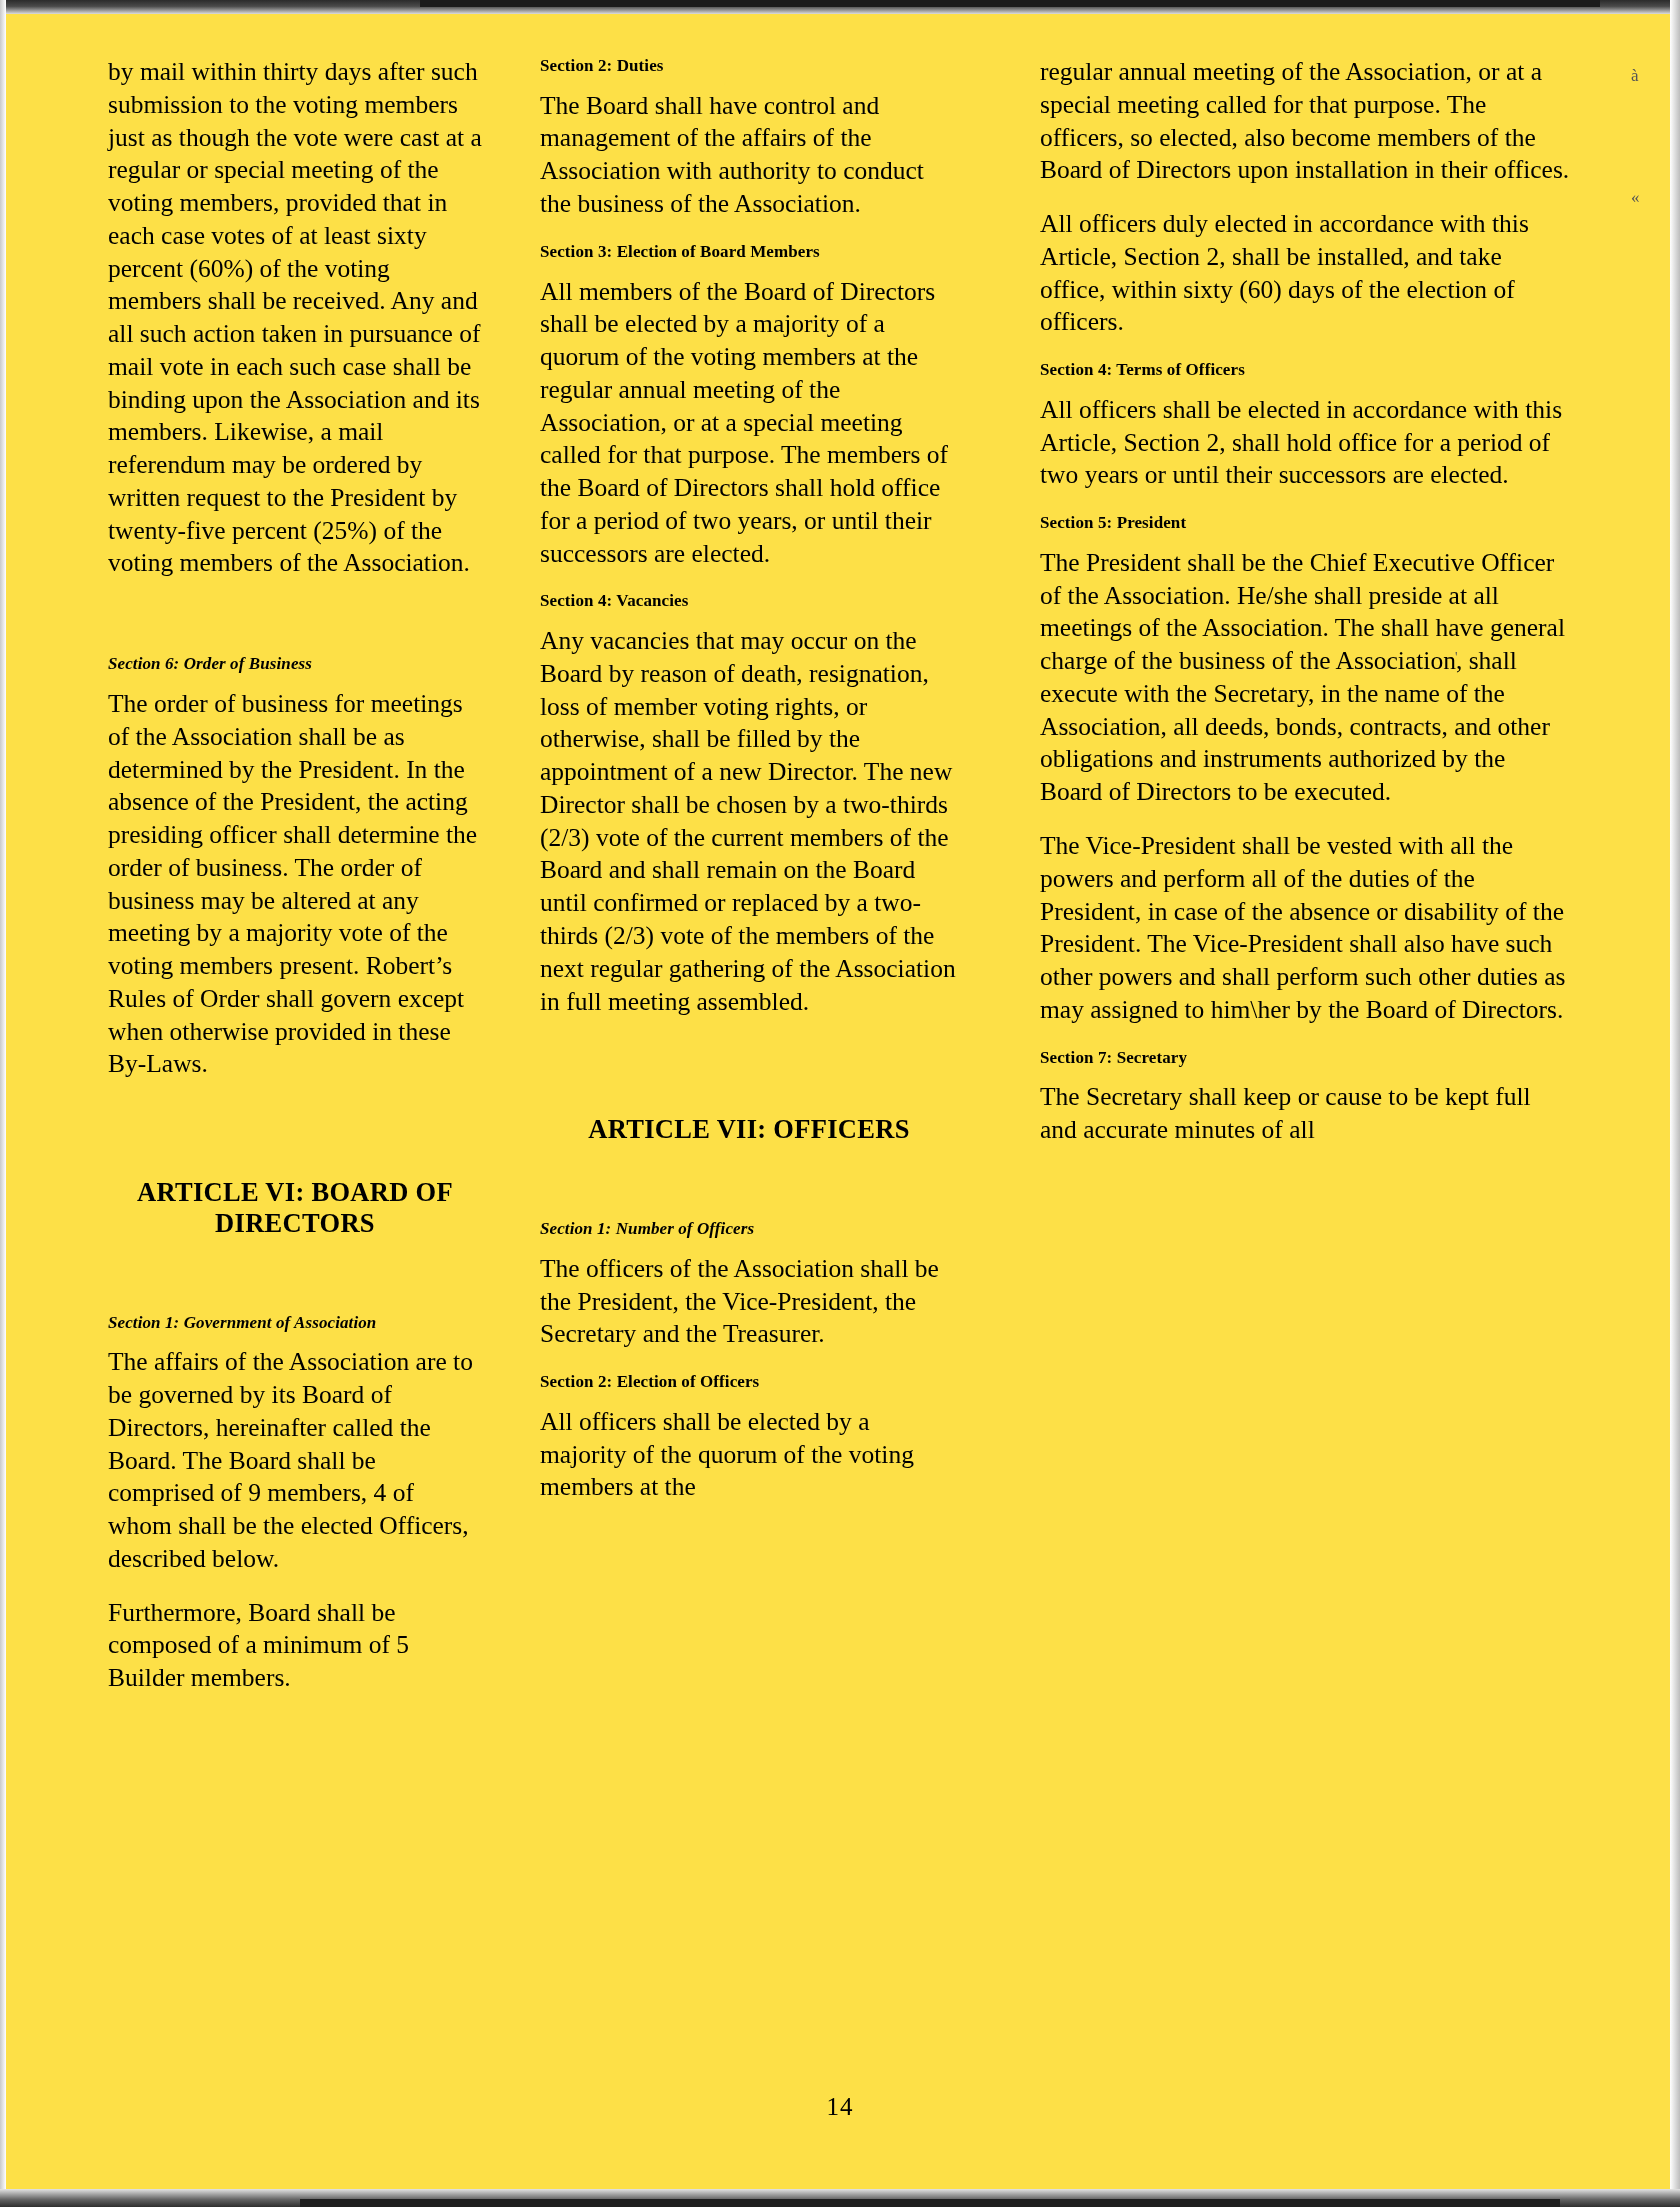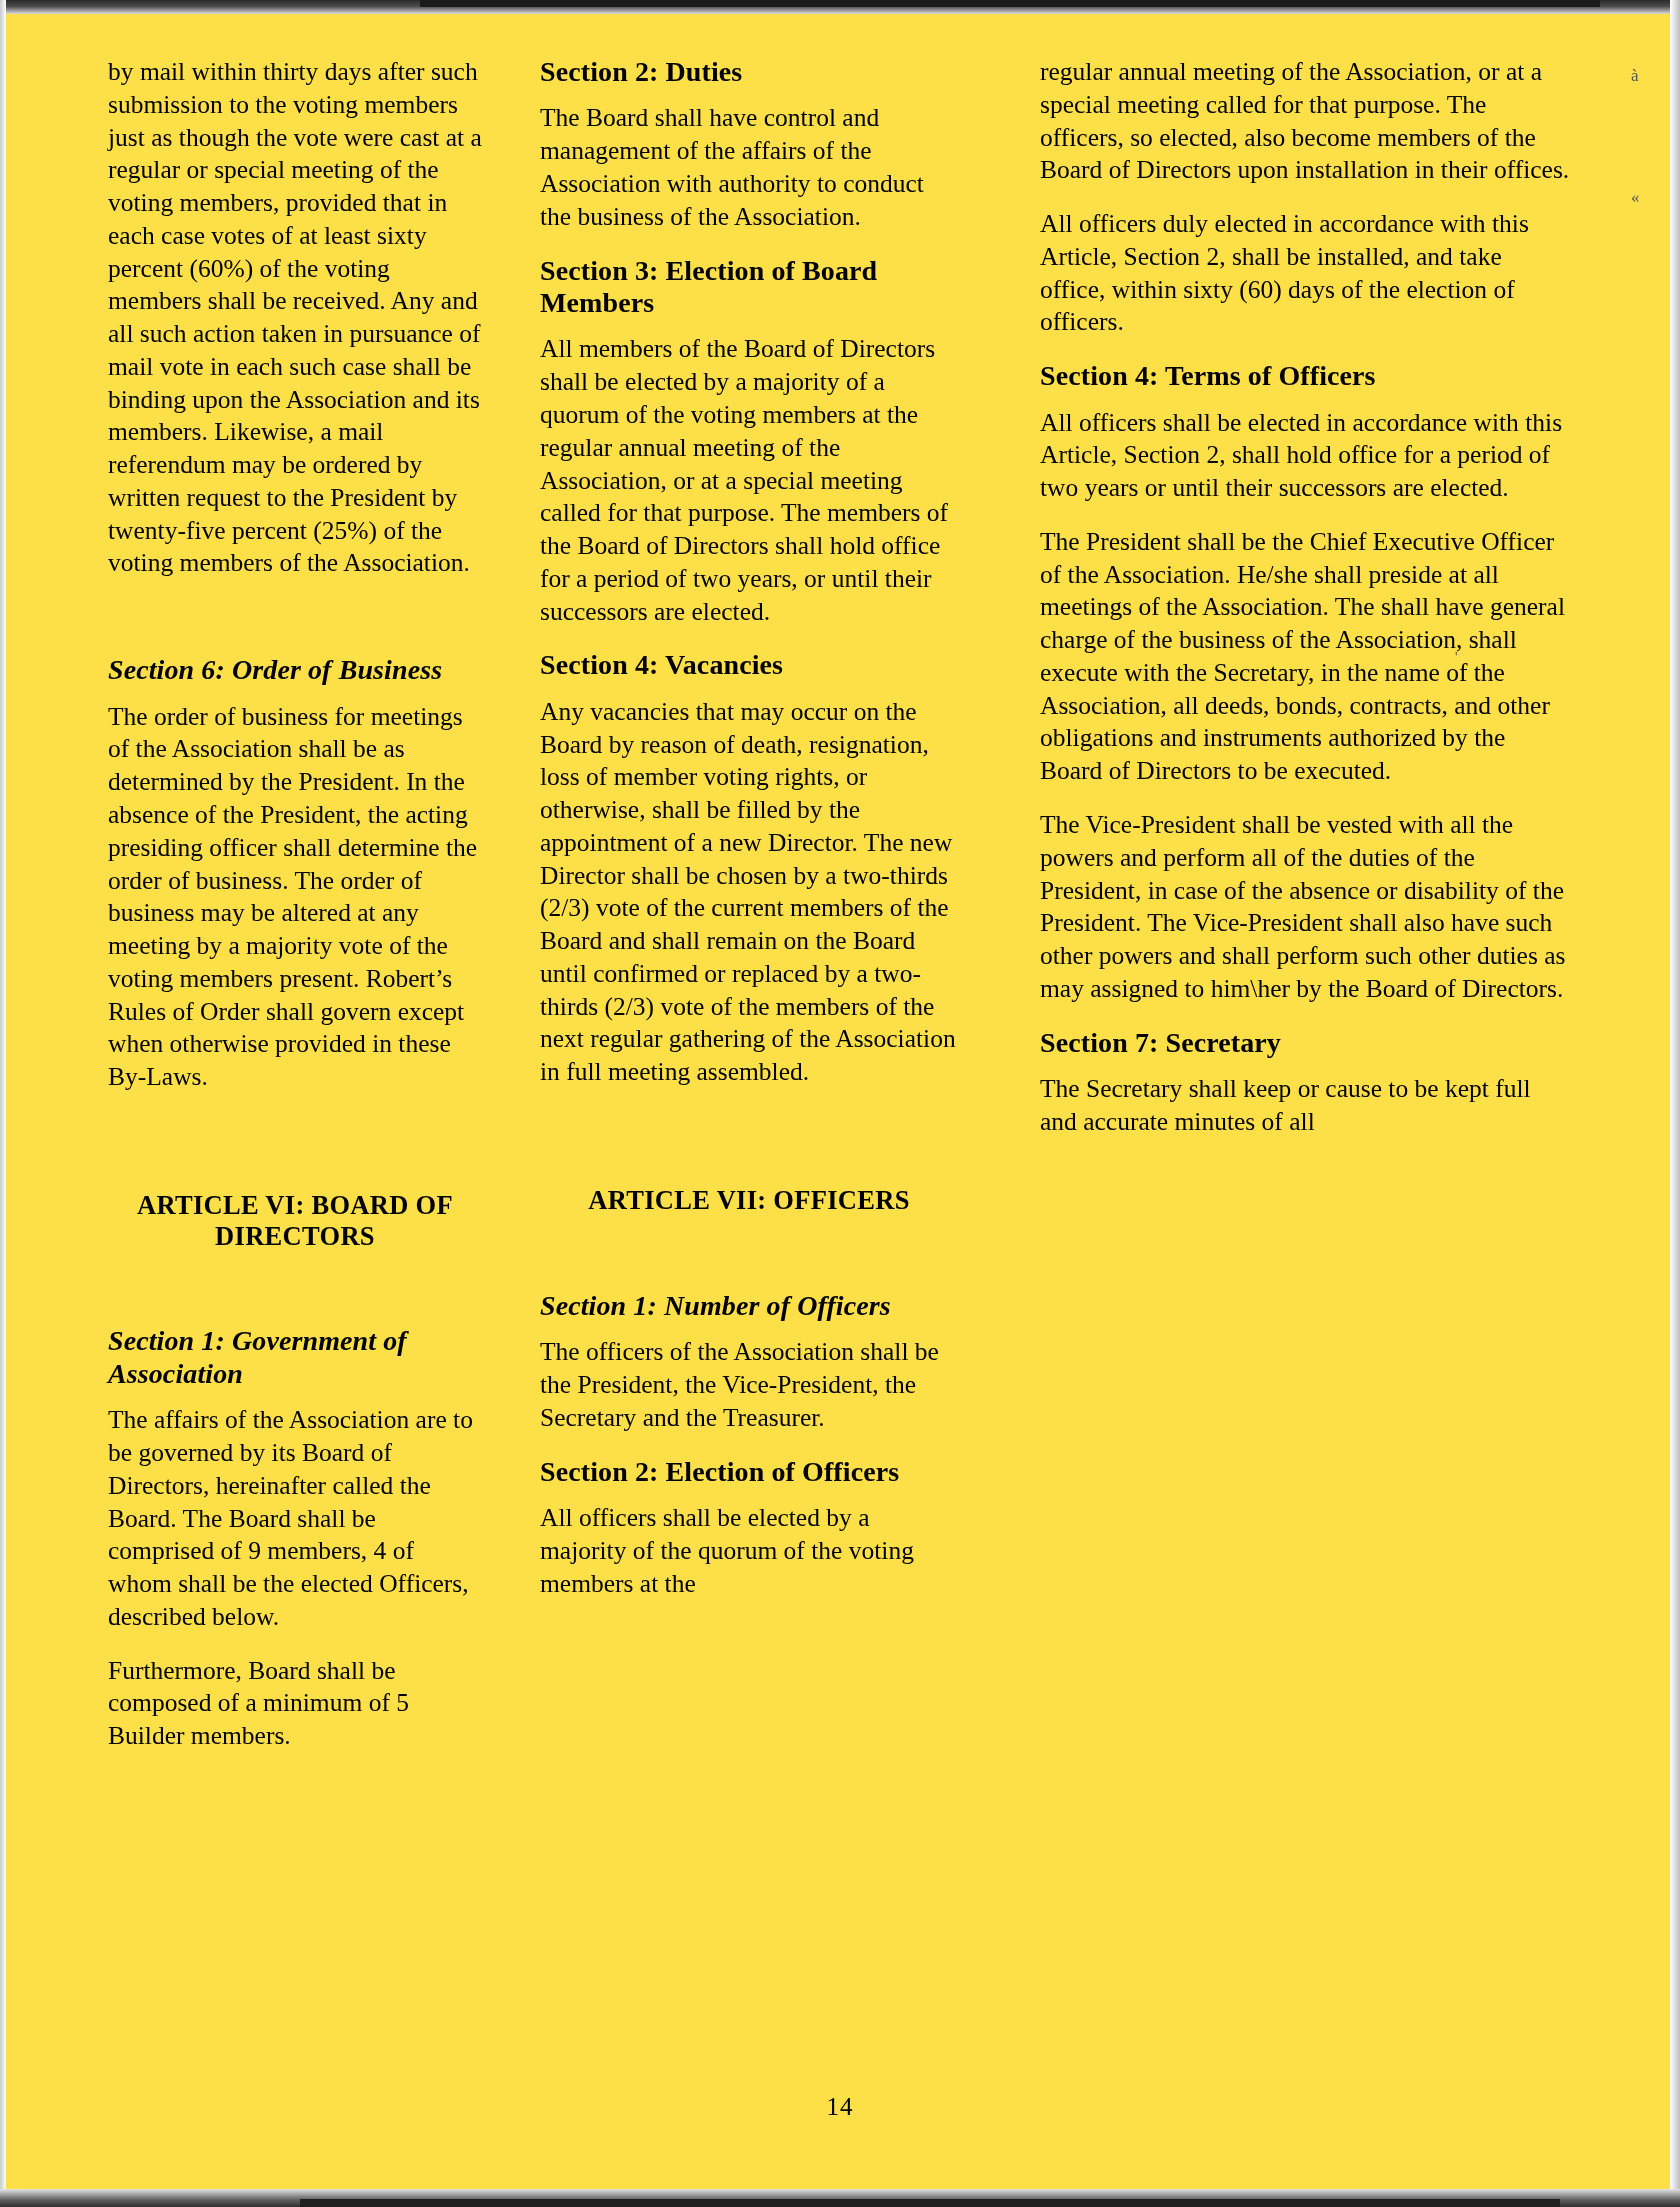--- a/index.html
+++ b/index.html
@@ -66,21 +66,21 @@
   }
   .col {
     box-sizing: border-box;
   }
   .col-1 { width: 432px; padding-right: 58px; }
   .col-2 { width: 500px; padding-right: 82px; }
   .col-3 { width: 530px; }
 
   .heading {
     font-weight: bold;
-    font-size: 28px;
+    font-size: 17px;
     line-height: 1.16;
     margin: 0 0 14px 0;
     letter-spacing: 0.1px;
   }
   .heading.article {
     font-size: 26.5px;
     letter-spacing: 0.3px;
   }
   .heading.gap-before-lg { margin-top: 74px; font-style: italic; }
   .heading.gap-before-xl { margin-top: 96px; text-align: center; }
@@ -169,20 +169,21 @@
     <div class="col col-3">
       <p class="para">regular annual meeting of the Association, or at a special meeting called for that purpose. The officers, so elected, also become members of the Board of Directors upon installation in their offices.</p>
 
 
       <p class="para">All officers duly elected in accordance with this Article, Section 2, shall be installed, and take office, within sixty (60) days of the election of officers.</p>
 
       <h2 class="heading">Section 4:  Terms of Officers</h2>
 
       <p class="para">All officers shall be elected in accordance with this Article, Section 2, shall hold office for a period of two years or until their successors are elected.</p>
 
+      <h2 class="heading">Section 5:  President</h2>
 
       <p class="para">The President shall be the Chief Executive Officer of the Association. He/she shall preside at all meetings of the Association. The shall have general charge of the business of the Association, shall execute with the Secretary, in the name of the Association, all deeds, bonds, contracts, and other obligations and instruments authorized by the Board of Directors to be executed.</p>
 
 
       <p class="para">The Vice-President shall be vested with all the powers and perform all of the duties of the President, in case of the absence or disability of the President. The Vice-President shall also have such other powers and shall perform such other duties as may assigned to him\her by the Board of Directors.</p>
 
       <h2 class="heading">Section 7:  Secretary</h2>
 
       <p class="para"> The Secretary shall keep or cause to be kept full and accurate minutes of all</p>
     </div>

